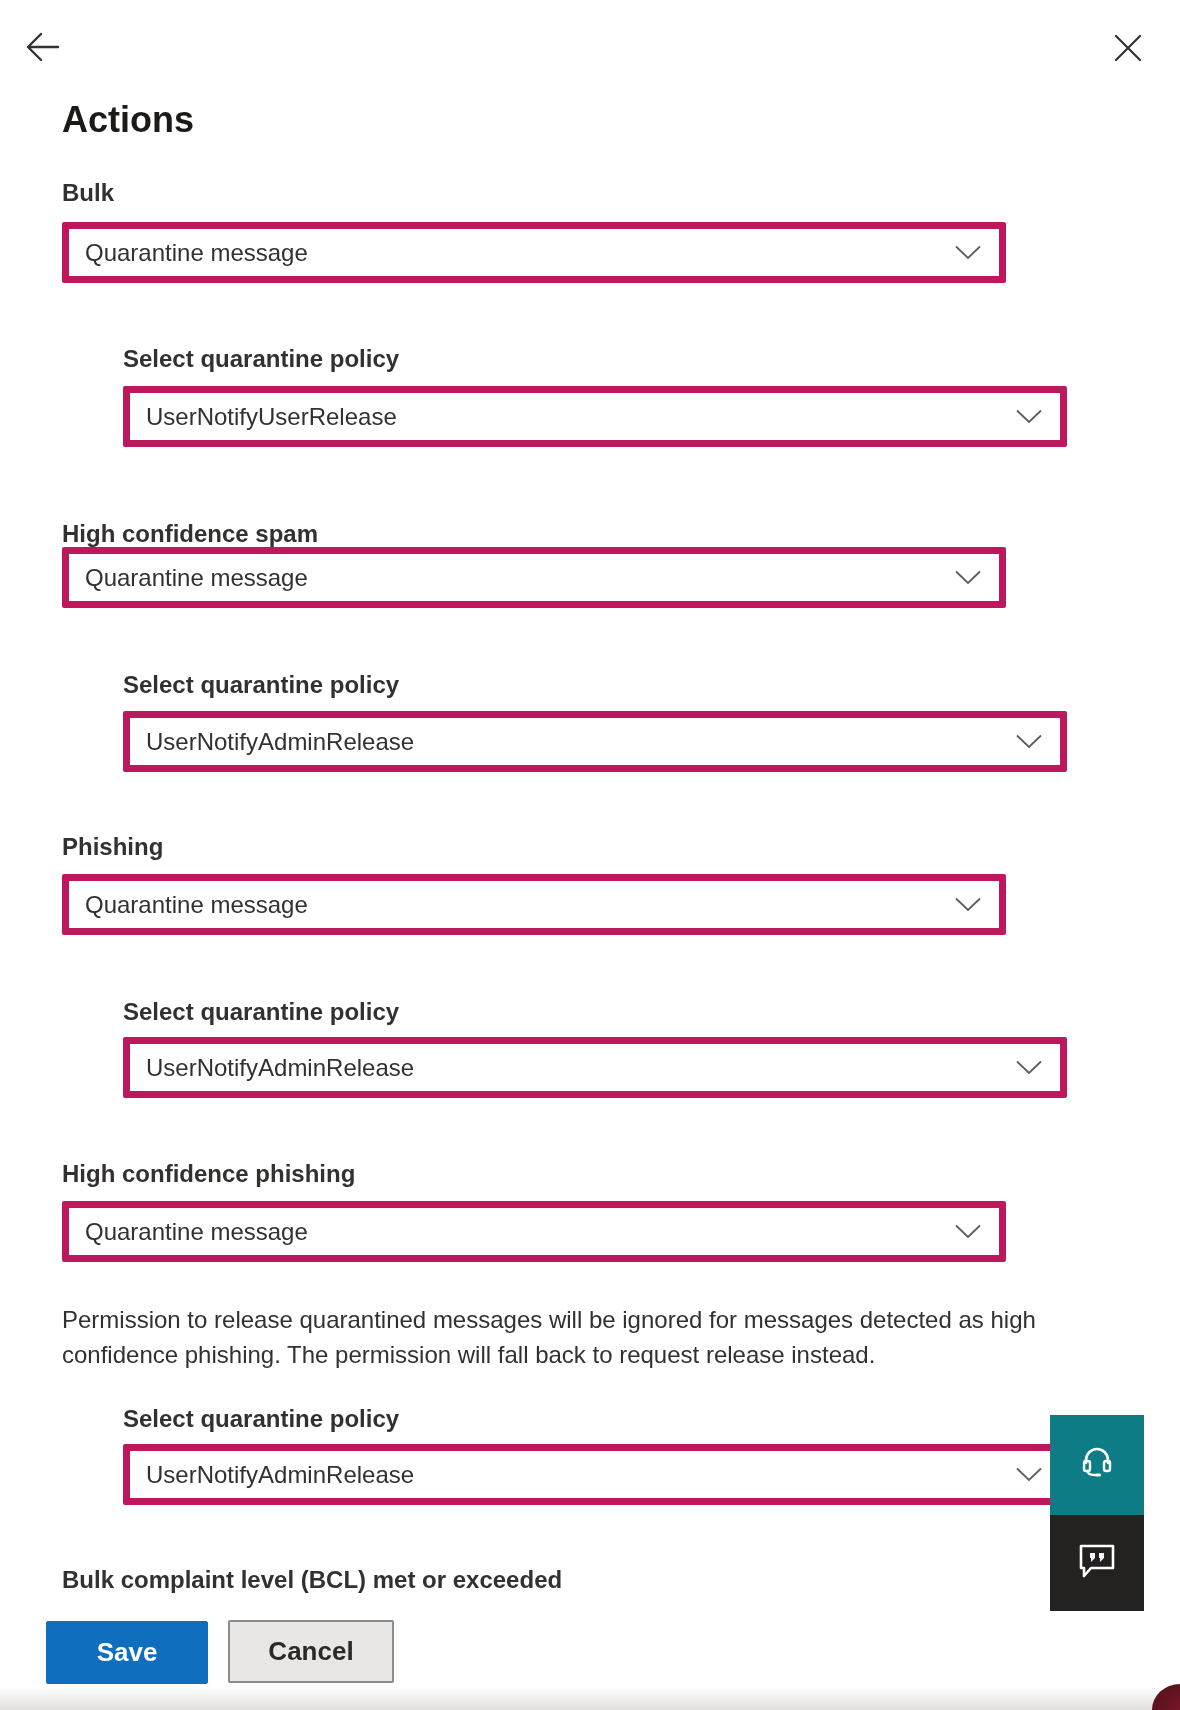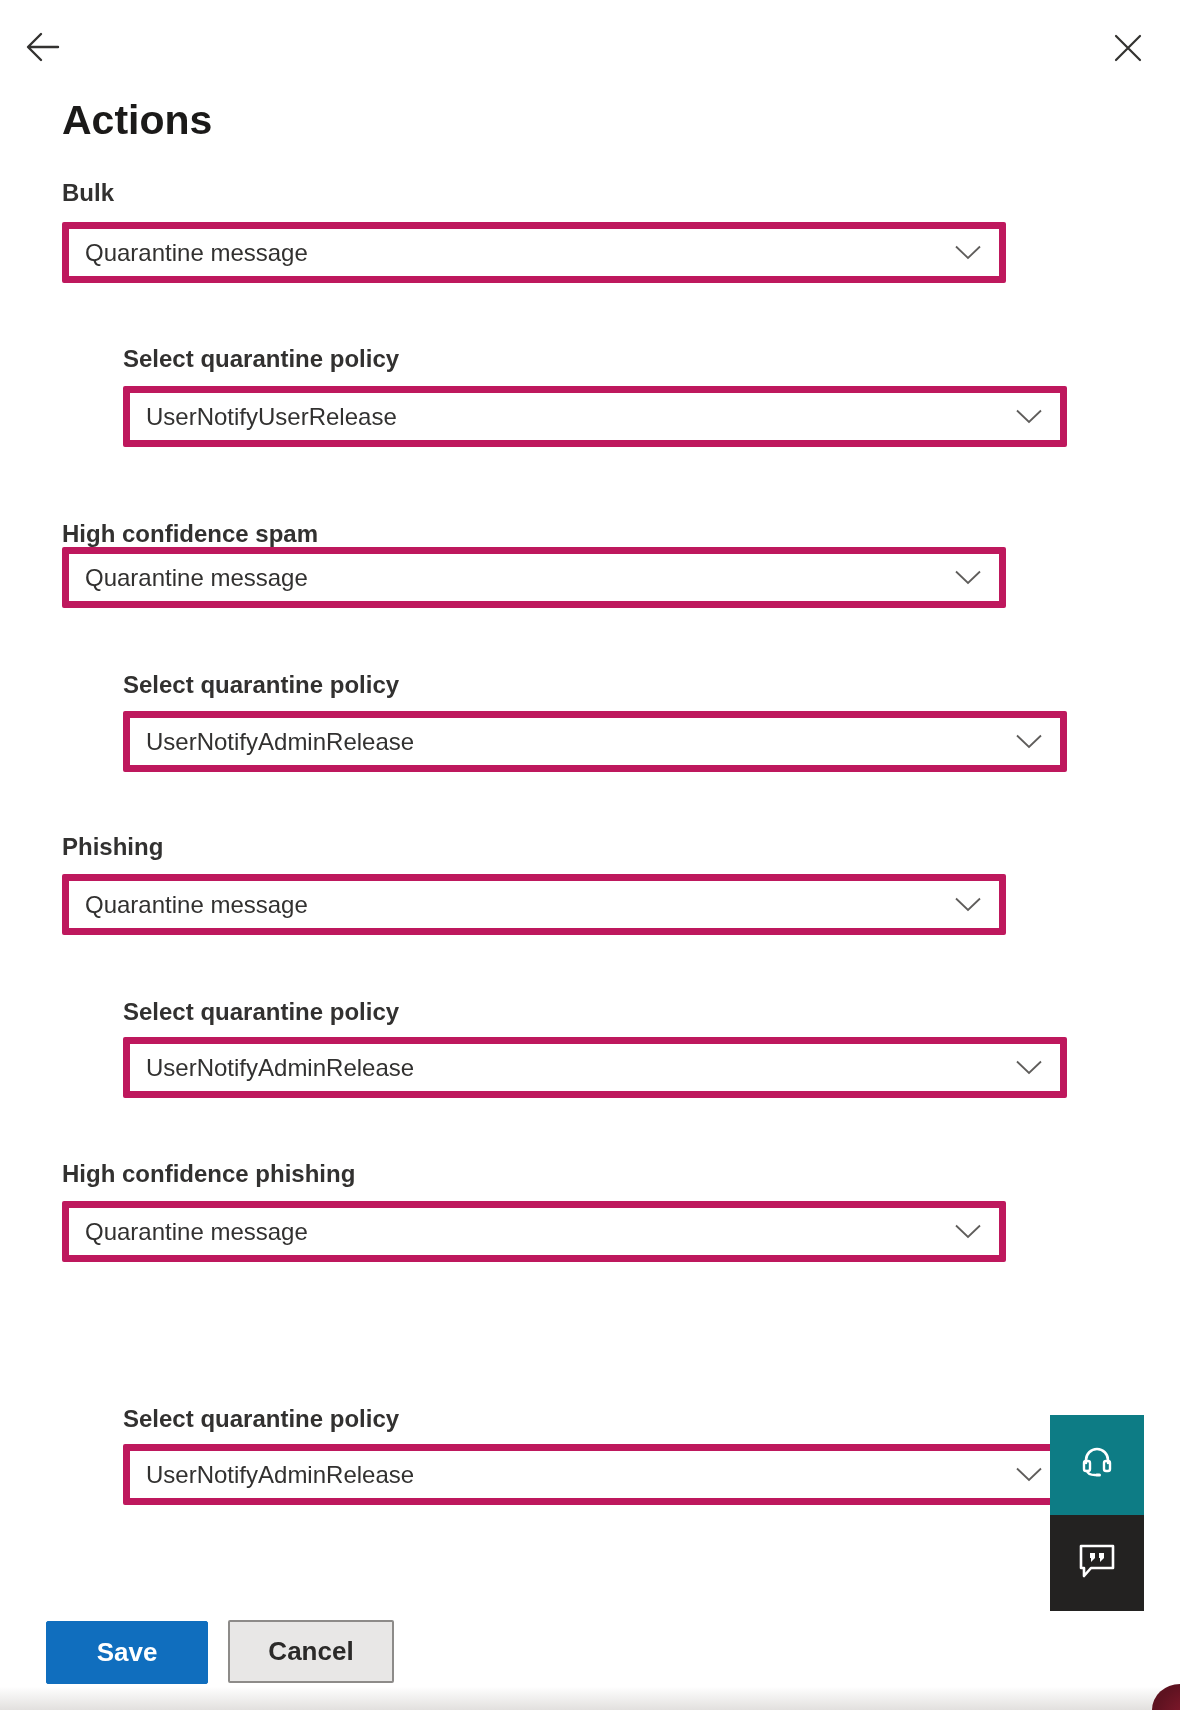--- a/index.html
+++ b/index.html
@@ -11,21 +11,21 @@
     color:#323130;
     overflow:hidden;
   }
   .abs{position:absolute;}
   .icon-btn{
     width:46px;height:46px;
     display:flex;align-items:center;justify-content:center;
     background:transparent;border:none;cursor:pointer;padding:0;
   }
   .page-title{
-    font-size:41px;font-weight:700;color:#1b1a19;line-height:44px;
+    font-size:36px;font-weight:700;color:#1b1a19;line-height:44px;
   }
   .section-label{
     font-size:24px;font-weight:600;color:#323130;line-height:30px;white-space:nowrap;
   }
   .dropdown{
     box-sizing:border-box;
     width:944px;height:61px;
     background:#ffffff;
     border:7px solid #be185d;
     border-radius:2px;
@@ -159,30 +159,34 @@
 
   <div class="abs section-label" style="left:62px;top:1159px;">High confidence phishing</div>
   <div class="abs dropdown" style="left:62px;top:1201px;">
     <span class="dd-value">Quarantine message</span>
     <span class="chev">
       <svg width="26" height="15" viewBox="0 0 26 15">
           <polyline points="1,1.5 13,13 25,1.5" fill="none" stroke="#5f5d5b" stroke-width="1.8"></polyline>
         </svg>
     </span>
   </div>
+  <div class="abs note" style="left:62px;top:1302px;">Permission to release quarantined messages will be ignored for messages detected as high confidence phishing. The permission will fall back to request release instead.</div>
   <div class="abs section-label" style="left:123px;top:1404px;">Select quarantine policy</div>
   <div class="abs dropdown" style="left:123px;top:1444px;">
     <span class="dd-value">UserNotifyAdminRelease</span>
     <span class="chev">
       <svg width="26" height="15" viewBox="0 0 26 15">
           <polyline points="1,1.5 13,13 25,1.5" fill="none" stroke="#5f5d5b" stroke-width="1.8"></polyline>
         </svg>
     </span>
   </div>
 
+  <div class="abs clipped-label" style="left:62px;top:1565px;width:700px;">
+    <span class="section-label">Bulk complaint level (BCL) met or exceeded</span>
+  </div>
 
   <button class="btn btn-default abs" style="left:228px;top:1620px;">Cancel</button>
   <button class="btn btn-primary abs" style="left:46px;top:1621px;">Save</button>
 
   <div class="abs help-widget help-teal" style="left:1050px;top:1415px;">
     <span>
       <svg width="44" height="44" viewBox="0 0 44 44">
         <path d="M11 22 v-3 a11 11 0 0 1 22 0 v3" fill="none" stroke="#ffffff" stroke-width="2.6" stroke-linecap="round"></path>
         <rect x="9" y="20" width="6" height="10" rx="2" fill="none" stroke="#ffffff" stroke-width="2.4"></rect>
         <rect x="29" y="20" width="6" height="10" rx="2" fill="none" stroke="#ffffff" stroke-width="2.4"></rect>

